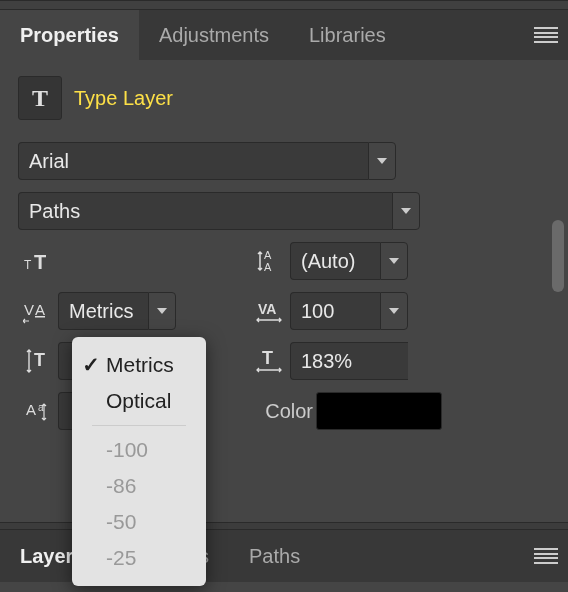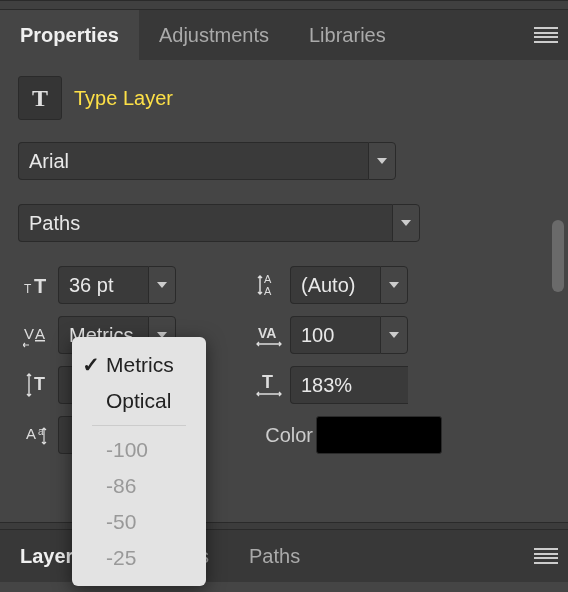--- a/index.html
+++ b/index.html
@@ -90,21 +90,21 @@
   }
   .layer-label {
     color: #fde047;
     font-size: 20px;
   }
 
   
   .field-row {
     display: flex;
     align-items: center;
-    margin-bottom: 24px;
+    margin-bottom: 12px;
   }
 
   .field {
     display: flex;
     align-items: stretch;
   }
   .field-input {
     background: #3a3a3a;
     border: 1px solid #2a2a2a;
     border-right: none;
@@ -272,26 +272,20 @@
   </div>
 
   <div class="grid-row">
     <div class="left-group">
       <div class="icon-slot">
         <svg width="28" height="24" viewBox="0 0 28 24">
             <text x="0" y="20" font-size="12" fill="#ddd">T</text>
             <text x="10" y="20" font-size="20" fill="#ddd" font-weight="bold">T</text>
           </svg>
       </div>
-      <div class="field">
-        <div class="field-input narrow-input">36 pt</div>
-        <div class="dd-btn">
-            <span class="chev"></span>
-          </div>
-      </div>
     </div>
     <div class="right-group">
       <div class="icon-slot">
         <svg width="26" height="26" viewBox="0 0 26 26">
             <text x="7" y="11" font-size="11" fill="#ddd">A</text>
             <text x="7" y="23" font-size="11" fill="#ddd">A</text>
             <path d="M3 4 L3 22 M1 6 L3 4 L5 6 M1 20 L3 22 L5 20" stroke="#ddd" stroke-width="1.5" fill="none"></path>
           </svg>
       </div>
       <div class="field">

